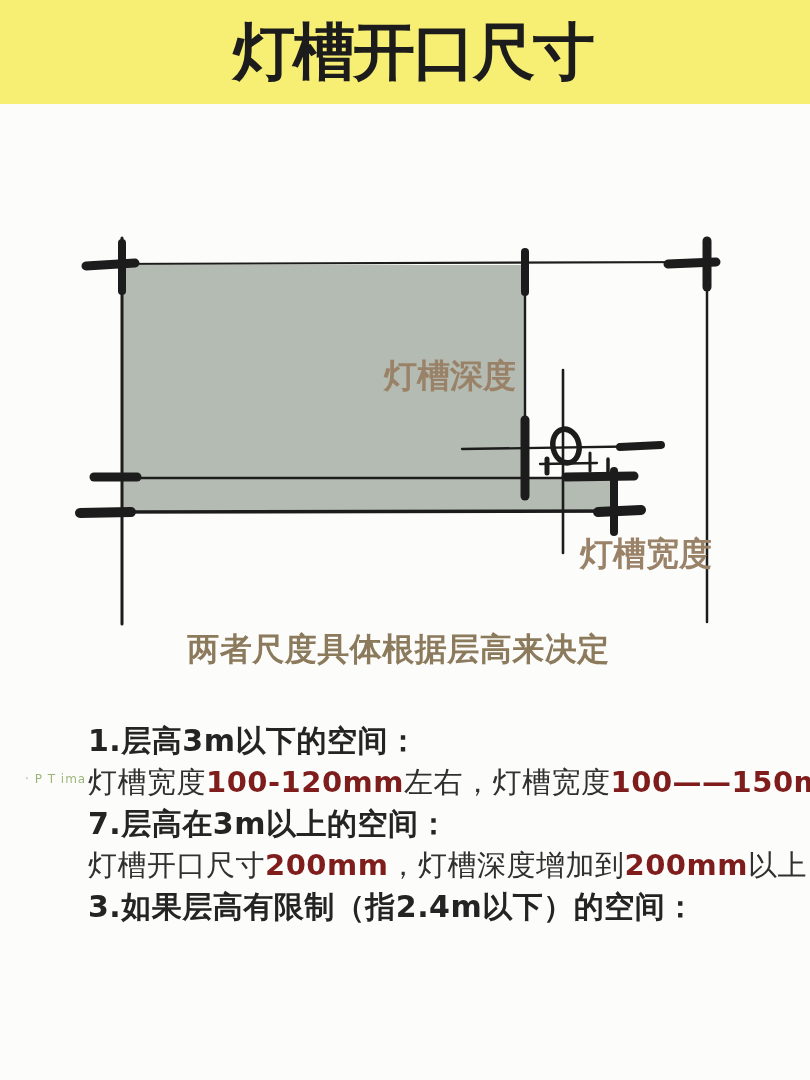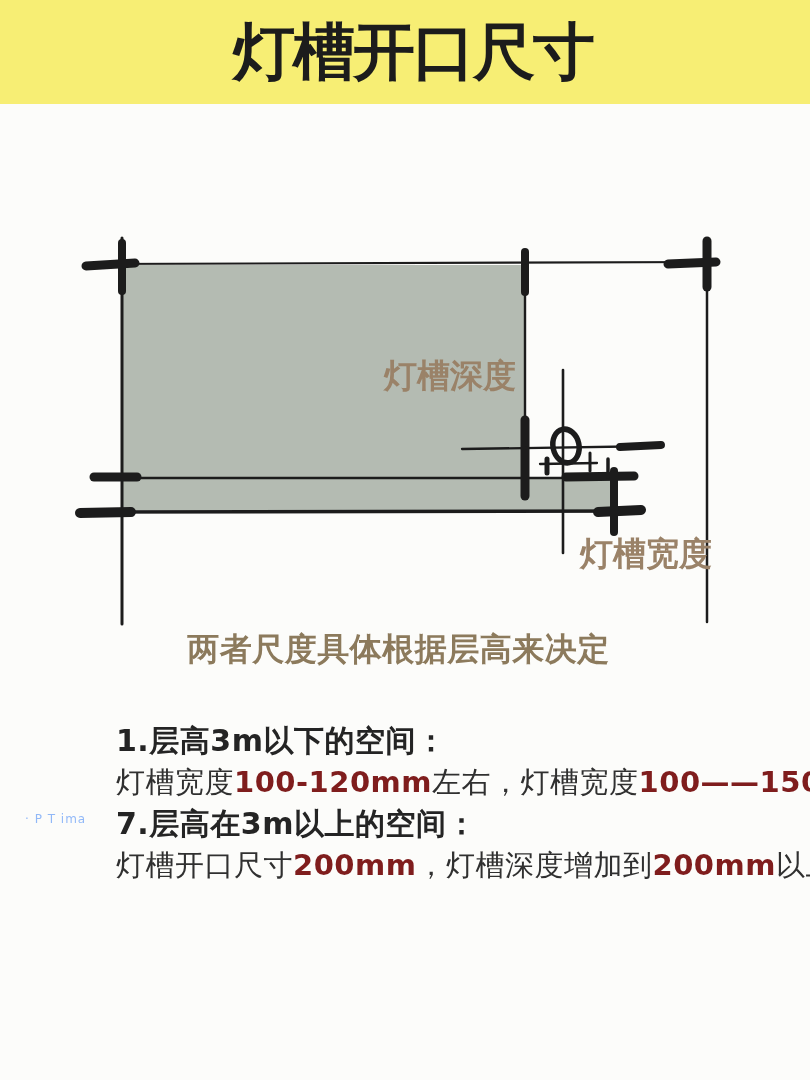--- a/index.html
+++ b/index.html
@@ -33,27 +33,26 @@
     font-size:33px;line-height:1;white-space:nowrap;
   }
   .lbl.depth{left:384px;top:362px;font-family:Liberation Mono, monospace;}
   .lbl.width{left:580px;top:537px;}
   .caption{
     position:absolute;left:0;top:628px;width:797px;
     text-align:center;font-size:32px;font-weight:700;
     color:var(--caption);letter-spacing:0.5px;white-space:nowrap;
   }
   .watermark{
-    position:absolute;left:25px;top:812px;font-size:12px;
-    color:#3b82f6;opacity:.55;letter-spacing:1px;white-space:nowrap;
+    position:absolute;left:25px;top:772px;font-size:12px;
+    color:#4d7c0f;opacity:.55;letter-spacing:1px;white-space:nowrap;
   }
   .notes{
     position:absolute;left:88px;top:726px;width:680px;
     color:var(--text);
-    margin-left:28px;
   }
   .note-heading{
     font-size:30px;font-weight:800;color:#242424;
     line-height:1.0;margin-bottom:12px;letter-spacing:0.5px;
   }
   .note-body{
     font-size:29px;font-weight:400;color:#303030;
     line-height:1.0;margin-bottom:12px;letter-spacing:0.5px;white-space:nowrap;
   }
   .note-body .bold{font-weight:800;color:#7f1d1d;}
@@ -121,14 +120,15 @@
   <div class="lbl width">灯槽宽度</div>
   <div class="caption">两者尺度具体根据层高来决定</div>
 
   <div class="watermark">· P T ima</div>
 
   <section class="notes">
       <div class="note-heading">1.层高3m以下的空间：</div>
       <div class="note-body"><span>灯槽宽度</span><span class="bold">100-120mm</span><span>左右，灯槽宽度</span><span class="bold">100——150mm</span></div>
       <div class="note-heading">7.层高在3m以上的空间：</div>
       <div class="note-body"><span>灯槽开口尺寸</span><span class="bold">200mm</span><span>，灯槽深度增加到</span><span class="bold">200mm</span><span>以上</span></div>
+      <div class="note-heading">3.如果层高有限制（指2.4m以下）的空间：</div>
     </section>
 </div>
 
 </body></html>

